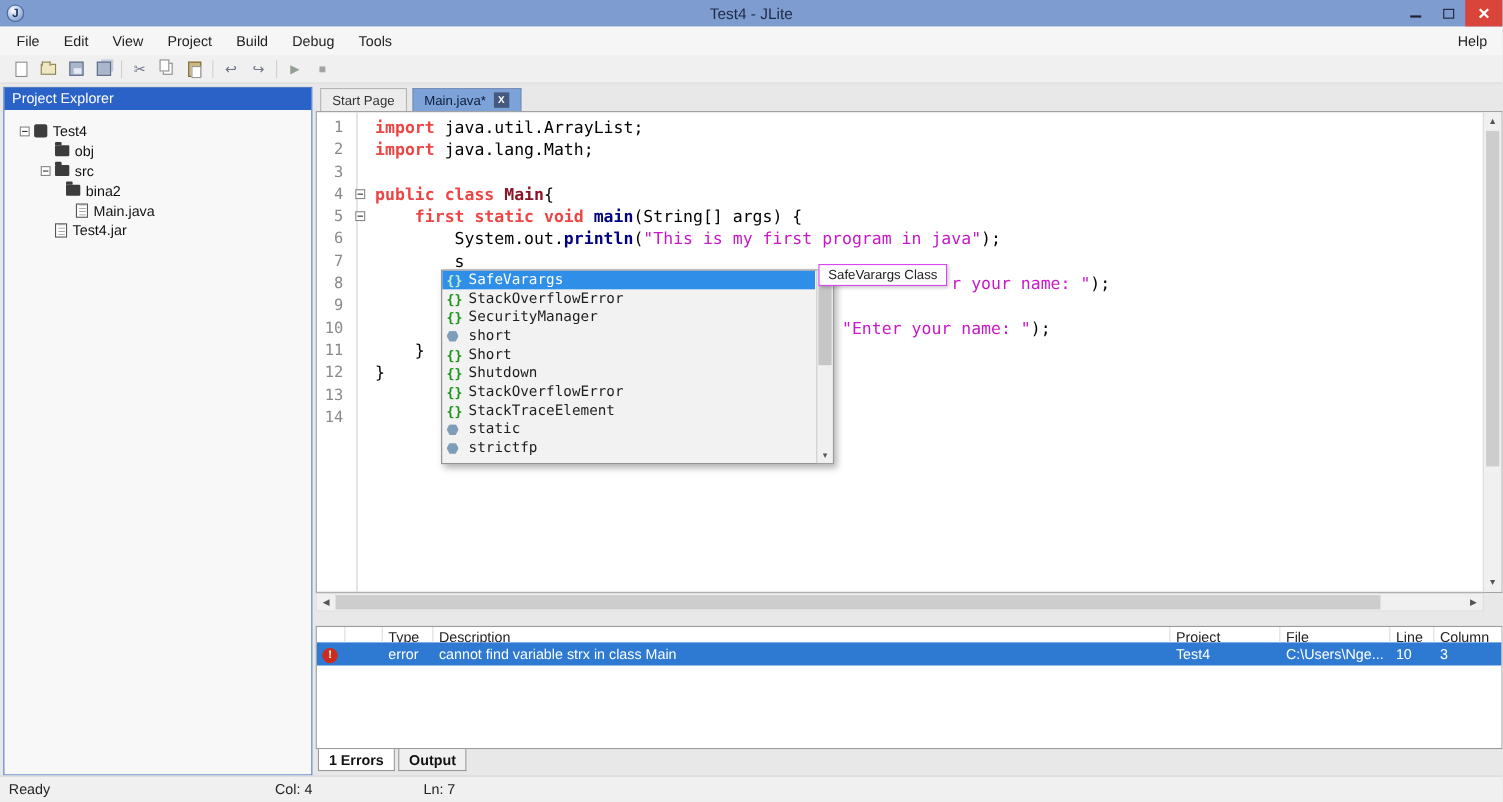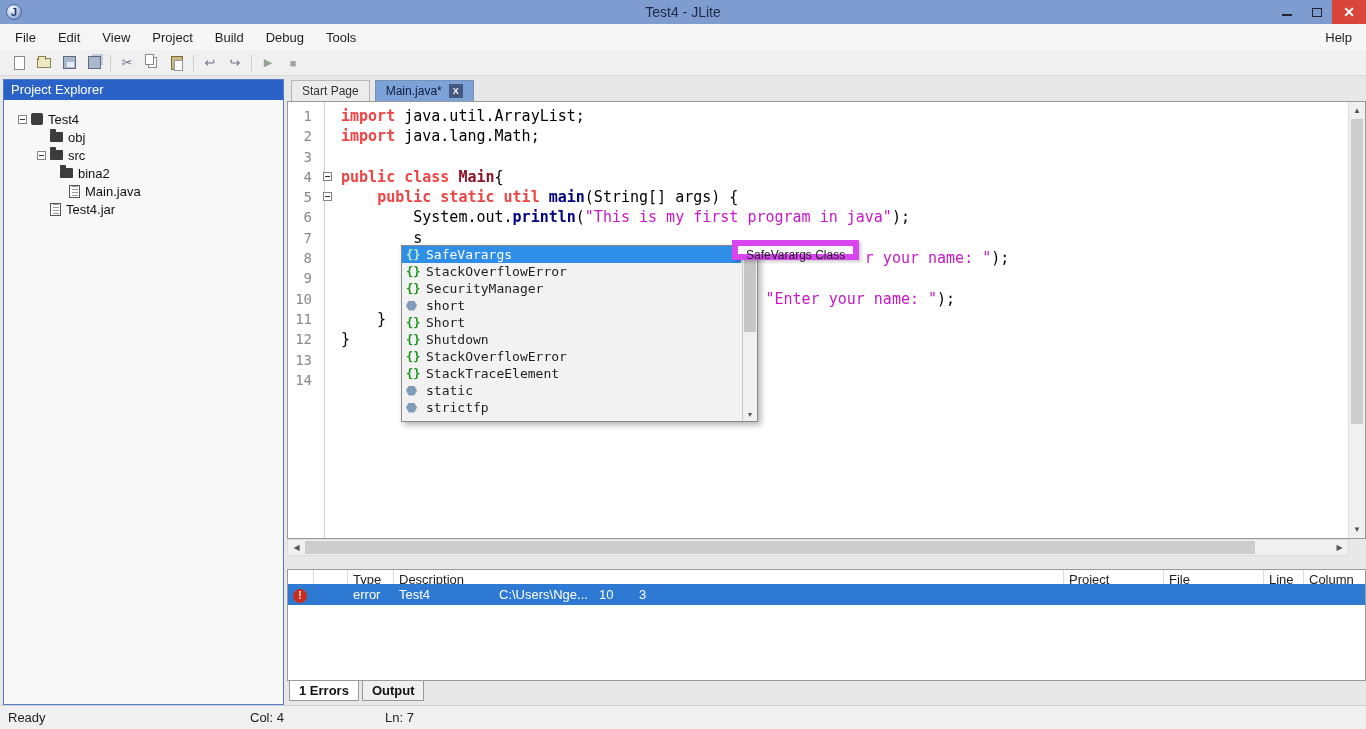--- a/index.html
+++ b/index.html
@@ -107,22 +107,22 @@
   .ac-item { height:17px; display:flex; align-items:center; gap:5px; padding-left:4px;
              font-family:"DejaVu Sans Mono", monospace; font-size:13px; color:#1e1e1e; cursor:default; }
   .ac-item.selected { background:#2f8fe8; color:#fff; }
   .ac-kind-class { color:#189518; font-weight:bold; font-size:12px; width:15px; flex:none; }
   .ac-item.selected .ac-kind-class { color:#bff0bf; }
   .ac-kind-keyword { width:11px; height:10px; flex:none; margin:0 4px 0 0; background:#7f9db9;
                      clip-path:polygon(25% 0,75% 0,100% 50%,75% 100%,25% 100%,0 50%); }
   .ac-scrollbar { position:absolute; right:0; top:0; bottom:0; width:15px; background:#f0f0f0; border-left:1px solid #ccc; }
   .ac-scrollbar .sarrow { height:14px; font-size:7px; }
   .ac-thumb { position:absolute; top:14px; left:1px; right:1px; height:72px; background:#c6c6c6; }
-  .ac-tooltip { position:absolute; left:448px; top:161px; height:20px; padding:2px 8px; background:#fdfdfd;
-                border:6px solid #d946ef; font-size:12px; color:#222; z-index:6; white-space:nowrap;
+  .ac-tooltip { position:absolute; left:460px; top:161px; height:20px; padding:2px 8px; background:#fdfdfd;
+                border:1px solid #d946ef; font-size:12px; color:#222; z-index:6; white-space:nowrap;
                 box-shadow:2px 2px 3px rgba(0,0,0,0.2); }
 
   
   .error-panel { height:112px; background:#fff; border:1px solid #9a9a9a; font-size:13px; overflow:hidden; flex:none; }
   .error-header { display:flex; height:14px; color:#222; background:#fff; }
   .ecell { padding:2px 5px; border-right:1px solid #dcdcdc; overflow:hidden; white-space:nowrap; flex:none; }
   .c0{width:26px} .c1{width:34px} .c2{width:46px} .c3{width:670px}
   .c4{width:100px} .c5{width:100px} .c6{width:40px} .c7{width:58px; border-right:none;}
   .error-row { display:flex; height:21px; background:#2e7ad2; color:#fff; align-items:center; }
   .error-row .ecell { border-right:none; }
@@ -254,21 +254,21 @@
         </div>
       </div>
 
     <div class="editor">
       <div class="gutter-line"></div>
       <div class="lines">
           <div class="line-row"><span class="lnum">1</span><span class="fold-col"></span><span class="code"><span class="kw">import</span><span> java.util.ArrayList;</span></span></div>
           <div class="line-row"><span class="lnum">2</span><span class="fold-col"></span><span class="code"><span class="kw">import</span><span> java.lang.Math;</span></span></div>
           <div class="line-row"><span class="lnum">3</span><span class="fold-col"></span><span class="code"></span></div>
           <div class="line-row"><span class="lnum">4</span><span class="fold-col"><span class="fold-box"></span></span><span class="code"><span class="kw">public class</span><span> </span><span class="type">Main</span><span>{</span></span></div>
-          <div class="line-row"><span class="lnum">5</span><span class="fold-col"><span class="fold-box"></span></span><span class="code"><span>    </span><span class="kw">public static util</span><span> </span><span class="fn">main</span><span>(String[] args) {</span></span></div>
+          <div class="line-row"><span class="lnum">5</span><span class="fold-col"><span class="fold-box"></span></span><span class="code"><span>    </span><span class="kw">first static void</span><span> </span><span class="fn">main</span><span>(String[] args) {</span></span></div>
           <div class="line-row"><span class="lnum">6</span><span class="fold-col"></span><span class="code"><span>        System.out.</span><span class="fn">println</span><span>(</span><span class="str">"This is my first program in java"</span><span>);</span></span></div>
           <div class="line-row"><span class="lnum">7</span><span class="fold-col"></span><span class="code"><span>        s</span></span></div>
           <div class="line-row"><span class="lnum">8</span><span class="fold-col"></span><span class="code">                                                          <span class="str">r your name: "</span><span>);</span></span></div>
           <div class="line-row"><span class="lnum">9</span><span class="fold-col"></span><span class="code"></span></div>
           <div class="line-row"><span class="lnum">10</span><span class="fold-col"></span><span class="code">                                               <span class="str">"Enter your name: "</span><span>);</span></span></div>
           <div class="line-row"><span class="lnum">11</span><span class="fold-col"></span><span class="code"><span>    }</span></span></div>
           <div class="line-row"><span class="lnum">12</span><span class="fold-col"></span><span class="code"><span>}</span></span></div>
           <div class="line-row"><span class="lnum">13</span><span class="fold-col"></span><span class="code"></span></div>
           <div class="line-row"><span class="lnum">14</span><span class="fold-col"></span><span class="code"></span></div>
         </div>
@@ -347,20 +347,21 @@
           <span class="ecell c4">Project</span>
           <span class="ecell c5">File</span>
           <span class="ecell c6">Line</span>
           <span class="ecell c7">Column</span>
         </div>
       <div>
           <div class="error-row">
             <span class="ecell c0"><span class="err-icon">!</span></span>
             <span class="ecell c1"></span>
             <span class="ecell c2">error</span>
+            <span class="ecell c3">cannot find variable strx in class Main</span>
             <span class="ecell c4">Test4</span>
             <span class="ecell c5">C:\Users\Nge...</span>
             <span class="ecell c6">10</span>
             <span class="ecell c7">3</span>
           </div>
         </div>
     </div>
 
     <div class="bottom-tabs">
         <div class="btab active">1 Errors</div>

